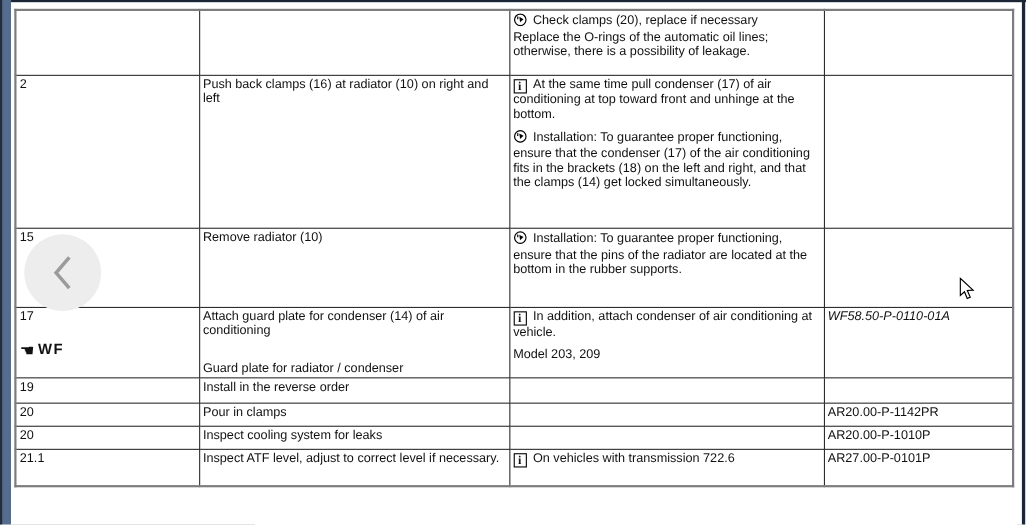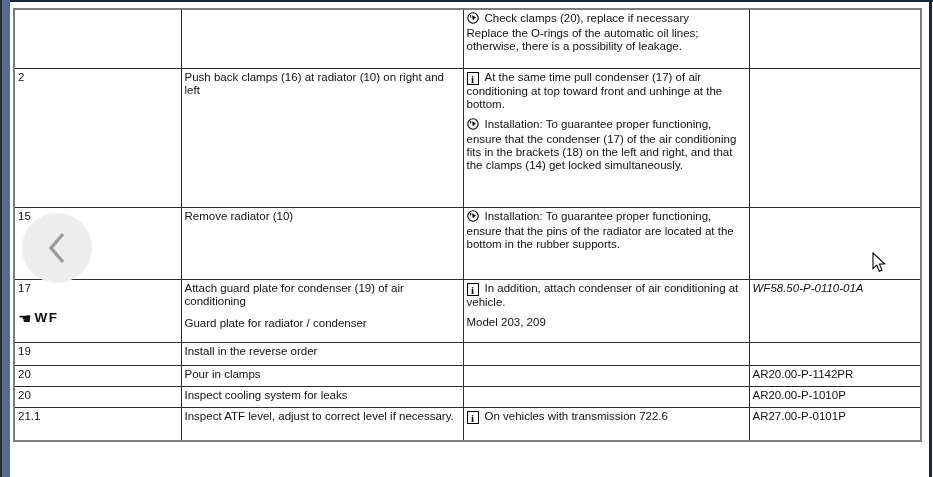--- a/index.html
+++ b/index.html
@@ -30,21 +30,21 @@
     vertical-align:top;
     padding:2px 3px 1px 3px;
     overflow:hidden;
   }
   td.va-bottom { vertical-align:bottom; padding-bottom:5px;font-style:italic; }
 
   .note { margin:0; }
   .note + .note { margin-top:7px; }
   .note-text { white-space:pre-line; }
 
-  .task-p2 { margin-top:9px; }
+  .task-p2 { margin-top:21px; }
 
   .info-icon {
     display:inline-block; width:12px; height:13px;
     border:1px solid #000;
     font-family:"Liberation Serif","DejaVu Serif",serif;
     font-weight:bold; font-size:11px; line-height:12px;
     text-align:center; margin-right:6px; vertical-align:-2px;
   }
   .inst-icon { display:inline-block; margin-right:6px; vertical-align:-2px; }
 
@@ -139,21 +139,21 @@
       </tr>
 
       <tr style="height:63px">
         <td>
           <div>17</div>
           <div class="wf-row">
             <span class="hand-icon">☛</span><span class="wf-label">WF</span>
           </div>
         </td>
         <td>
-          <div>Attach guard plate for condenser (19) of air conditioning</div>
+          <div>Attach guard plate for condenser (14) of air conditioning</div>
           <div class="task-p2">Guard plate for radiator / condenser</div>
         </td>
         <td>
           <p class="note">
             <span class="info-icon">i</span><span class="note-text">In addition, attach condenser of air conditioning at vehicle.</span>
           </p>
           <p class="note">
             <span class="note-text">Model 203, 209</span>
           </p>
         </td>

